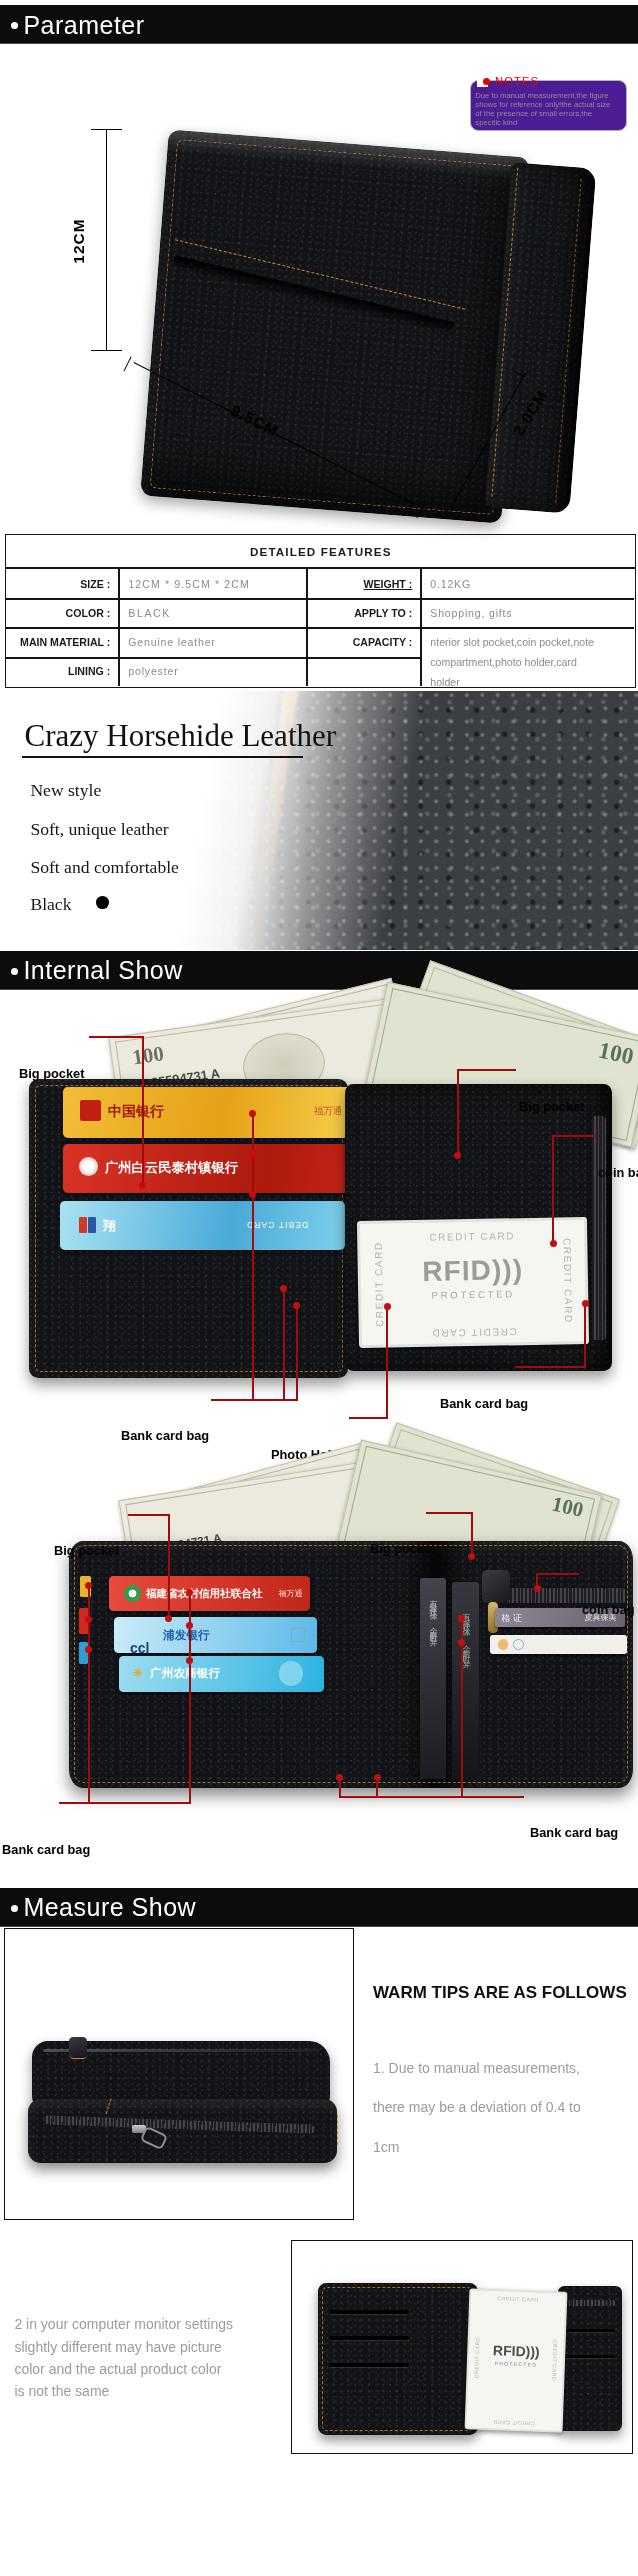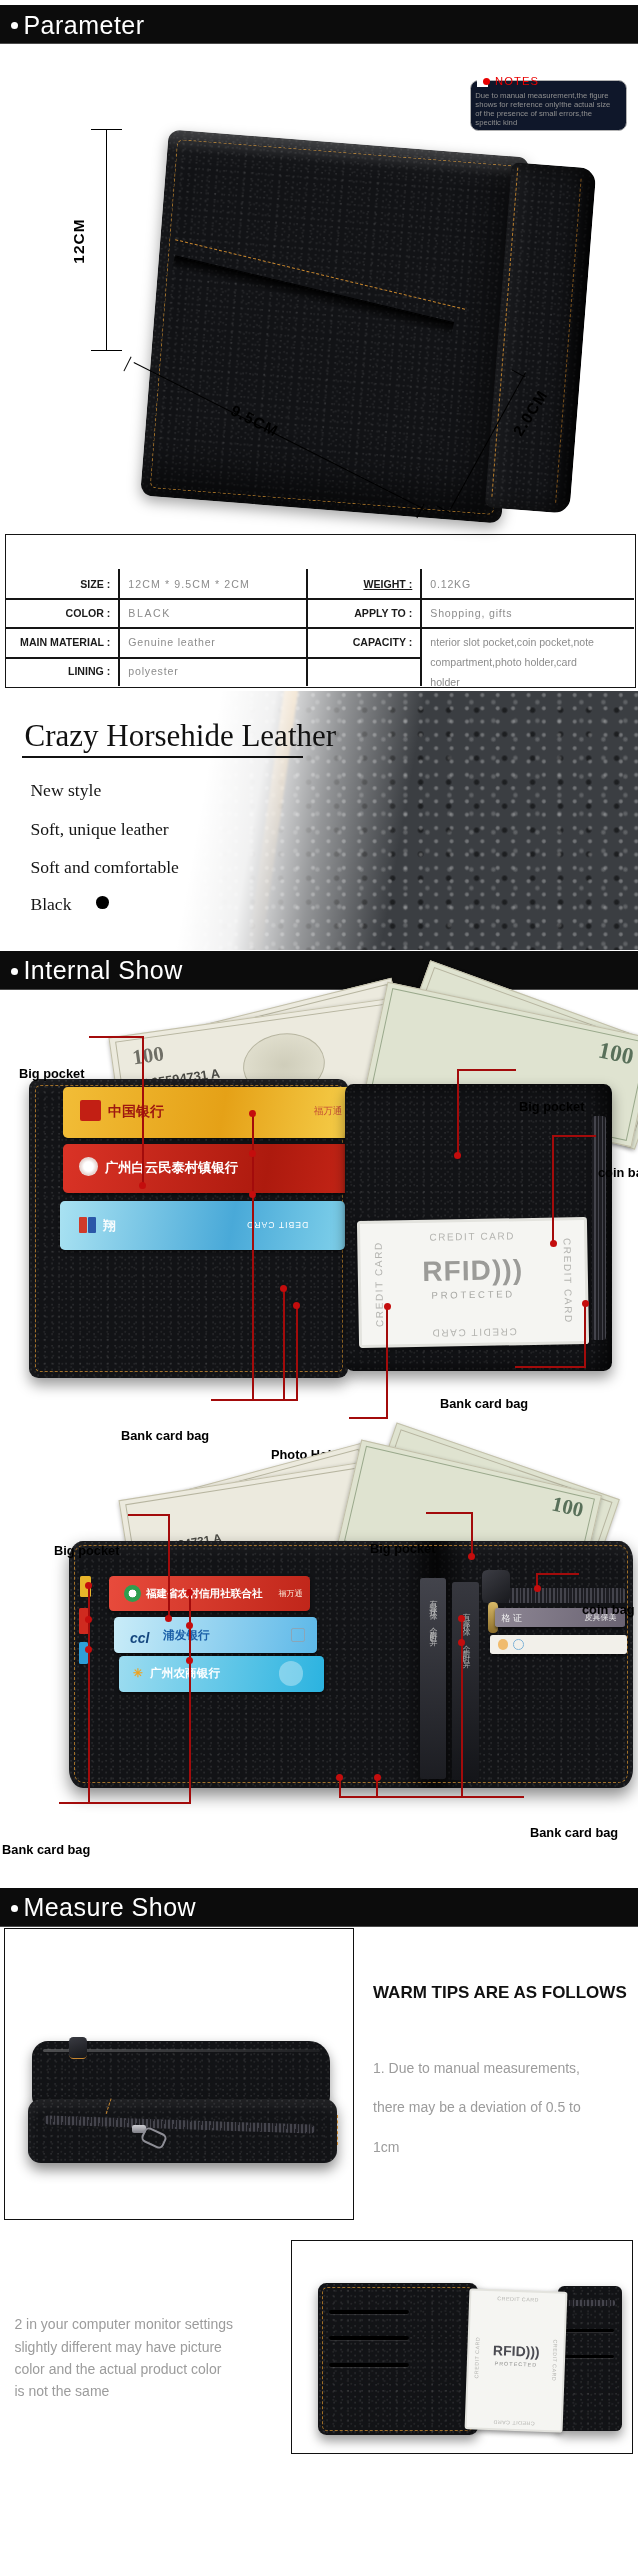--- a/index.html
+++ b/index.html
@@ -6,21 +6,21 @@
   .page{position:relative;width:639px;height:2576px;background:#fff;overflow:hidden;
         font-family:"Liberation Sans",sans-serif;}
   .abs{position:absolute;}
   
   .bar{position:absolute;left:0;width:639px;height:38px;background:#0c0c0c;
        border-bottom:1.6px solid #4a4a4a;}
   .bar .btxt{position:absolute;left:23.4px;top:5.3px;color:#fff;font-size:25px;font-weight:400;
        letter-spacing:0.5px;white-space:nowrap;}
   .bar .bdot{position:absolute;left:10.6px;top:17px;width:7px;height:7px;border-radius:50%;background:#fff;}
   
-  .notesbox{position:absolute;border:1.1px solid #b3b3b3;border-radius:8.5px;background:#0f172a;}
+  .notesbox{position:absolute;border:1.1px solid #b3b3b3;border-radius:8.5px;background:#4c1d95;}
   .ntitle{color:#e80000;font-size:11.2px;letter-spacing:1.1px;font-weight:400;}
   .nbody{color:#8f8f8f;font-size:7.7px;line-height:9.3px;}
   
   .dim{position:absolute;background:#000;}
   .dlab{position:absolute;font-weight:bold;font-size:15.4px;color:#000;letter-spacing:1.1px;white-space:nowrap;}
   
   .tline{position:absolute;background:#151515;}
   .tlabel{position:absolute;font-size:10.6px;font-weight:bold;color:#1a1a1a;white-space:nowrap;}
   .tval{position:absolute;font-size:10.6px;color:#8c8c8c;letter-spacing:0.8px;white-space:nowrap;}
   
@@ -89,20 +89,23 @@
   <div class="dim" style="left:127px;top:356px;width:1.1px;height:16px;transform:rotate(26.8deg);"></div>
   <div class="dim" style="left:420px;top:503px;width:1.1px;height:16px;transform:rotate(26.8deg);"></div>
   <div class="dlab" style="left:229px;top:412px;transform:rotate(26.8deg);">9.5CM</div>
 
   <div class="dim" style="left:450px;top:509px;width:156px;height:1.1px;transform:rotate(-61.2deg);transform-origin:0 0;"></div>
   <div class="dim" style="left:443px;top:502px;width:1.1px;height:15px;transform:rotate(-61.2deg);"></div>
   <div class="dim" style="left:518px;top:366px;width:1.1px;height:15px;transform:rotate(-61.2deg);"></div>
   <div class="dlab" style="left:505px;top:404px;transform:rotate(-58deg);">2.0CM</div>
 
   <div class="abs" style="left:5.3px;top:534px;width:631px;height:154px;border:1.6px solid #151515;box-sizing:border-box;">
+    <div class="abs" style="left:0;top:0;width:100%;height:34px;border-bottom:2.1px solid #151515;box-sizing:border-box;">
+      <div class="abs" style="left:0;top:9.6px;width:100%;text-align:center;font-weight:bold;font-size:11.7px;letter-spacing:1.1px;color:#1c1c1c;">DETAILED FEATURES</div>
+    </div>
     <div class="tline" style="left:0;top:63px;width:628px;height:1.6px;"></div>
     <div class="tline" style="left:0;top:92px;width:628px;height:1.6px;"></div>
     <div class="tline" style="left:0;top:122px;width:414px;height:1.6px;"></div>
     <div class="tline" style="left:112px;top:34px;width:1.6px;height:117px;"></div>
     <div class="tline" style="left:300px;top:34px;width:1.6px;height:117px;"></div>
     <div class="tline" style="left:414px;top:34px;width:1.6px;height:117px;"></div>
 
     <div class="tlabel" style="right:525px;top:43px;">SIZE :</div>
     <div class="tval" style="left:122px;top:43px;letter-spacing:1.1px;">12CM * 9.5CM * 2CM</div>
     <div class="tlabel" style="right:223px;top:43px;text-decoration:underline;">WEIGHT :</div>
@@ -262,21 +265,21 @@
   <div class="abs" style="left:80px;top:1576px;width:10.6px;height:21px;background:#e8b52a;border-radius:1.6px;"></div>
   <div class="abs" style="left:79px;top:1608px;width:9.6px;height:25.5px;background:#cf2a1f;border-radius:1.6px;"></div>
   <div class="abs" style="left:79px;top:1642px;width:8.5px;height:22.4px;background:#2f9fd8;border-radius:1.6px;"></div>
 
   <div class="abs" style="left:109px;top:1576px;width:201px;height:35px;border-radius:4.3px;background:linear-gradient(100deg,#e84b3c,#c0261a);box-shadow:0 1.6px 3.2px rgba(0,0,0,.5);">
     <div class="abs" style="left:15px;top:8.5px;width:17px;height:17px;border-radius:50%;background:radial-gradient(#fff 30%,#2f9e4f 35%);"></div>
     <div class="cardtxt" style="left:37px;top:10.6px;font-size:10.6px;color:#fff;font-weight:bold;">福建省农村信用社联合社</div>
     <div class="cardtxt" style="right:7.5px;top:11.7px;font-size:8px;color:#ffe;opacity:.9;">福万通</div>
   </div>
   <div class="abs" style="left:114px;top:1617px;width:203px;height:36px;border-radius:4.3px;background:linear-gradient(100deg,#c9ecf8,#5db8e8);box-shadow:0 1.6px 3.2px rgba(0,0,0,.5);">
-    <div class="cardtxt" style="left:16px;top:13px;font-size:14px;font-weight:bold;font-style:italic;color:#14467e;">ccl</div>
+    <div class="cardtxt" style="left:16px;top:23px;font-size:14px;font-weight:bold;color:#14467e;">ccl</div>
     <div class="cardtxt" style="left:49px;top:10.6px;font-size:11.7px;color:#1a5fa8;font-weight:bold;">浦发银行</div>
     <div class="abs" style="right:11.7px;top:10.6px;width:12.8px;height:12.8px;border:1.6px solid #8aa6b8;border-radius:2.1px;"></div>
   </div>
   <div class="abs" style="left:119px;top:1656px;width:205px;height:36px;border-radius:4.3px;background:linear-gradient(100deg,#9cdcf0,#2bb3e0);box-shadow:0 1.6px 3.2px rgba(0,0,0,.5);">
     <div class="cardtxt" style="left:14px;top:9.6px;font-size:11.7px;color:#f0a21d;font-weight:bold;">✳</div>
     <div class="cardtxt" style="left:31px;top:9.6px;font-size:11.7px;color:#fff;font-weight:bold;">广州农商银行</div>
     <div class="abs" style="right:21px;top:5.3px;width:24.5px;height:24.5px;border-radius:50%;background:rgba(255,255,255,.35);"></div>
   </div>
 
   <div class="abs" style="left:420px;top:1578px;width:25.5px;height:201px;border-radius:2.7px;background:linear-gradient(180deg,#43444c,#1c1d22);">
@@ -348,21 +351,21 @@
       <div class="abs zip" style="left:16px;top:21px;width:271px;height:8.5px;border-radius:4.3px;transform:rotate(2deg);"></div>
       <div class="abs" style="left:104px;top:25.5px;width:14px;height:8.5px;border-radius:2.1px;background:linear-gradient(180deg,#cfcfd4,#7e7e86);"></div>
       <div class="abs" style="left:114px;top:31px;width:20px;height:11.7px;border:2.1px solid #8e8e96;border-radius:5.3px;transform:rotate(25deg);"></div>
       <div class="abs" style="left:309px;top:16px;width:4.3px;height:30px;border-left:1.6px dashed #c8872e;"></div>
       <div class="abs" style="left:80px;top:0px;width:5.3px;height:16px;border-left:1.6px dashed #c8872e;transform:rotate(18deg);"></div>
     </div>
   </div>
 
   <div class="abs" style="left:373px;top:1983px;font-size:17px;font-weight:600;color:#111;white-space:nowrap;">WARM TIPS ARE AS FOLLOWS</div>
   <div class="gpar" style="left:373px;top:2060px;">1. Due to manual measurements,</div>
-  <div class="gpar" style="left:373px;top:2099px;">there may be a deviation of 0.5 to</div>
+  <div class="gpar" style="left:373px;top:2099px;">there may be a deviation of 0.4 to</div>
   <div class="gpar" style="left:373px;top:2139px;">1cm</div>
 
   <div class="gpar" style="left:14.4px;top:2316px;">2 in your computer monitor settings</div>
   <div class="gpar" style="left:14.4px;top:2339px;">slightly different may have picture</div>
   <div class="gpar" style="left:14.4px;top:2361px;">color and the actual product color</div>
   <div class="gpar" style="left:14.4px;top:2383px;">is not the same</div>
 
   <div class="abs" style="left:291px;top:2240px;width:342px;height:214px;border:1.1px solid #111;box-sizing:border-box;background:#fff;">
     <div class="abs leather" style="left:25.5px;top:42px;width:160px;height:152px;border-radius:8.5px;box-shadow:0 5.3px 10.6px rgba(0,0,0,.4);">
       <div class="abs" style="left:11.7px;top:27px;width:80px;height:4.3px;border-radius:2.1px;background:#000;box-shadow:0 1.1px 1.1px rgba(255,255,255,.12);"></div>

